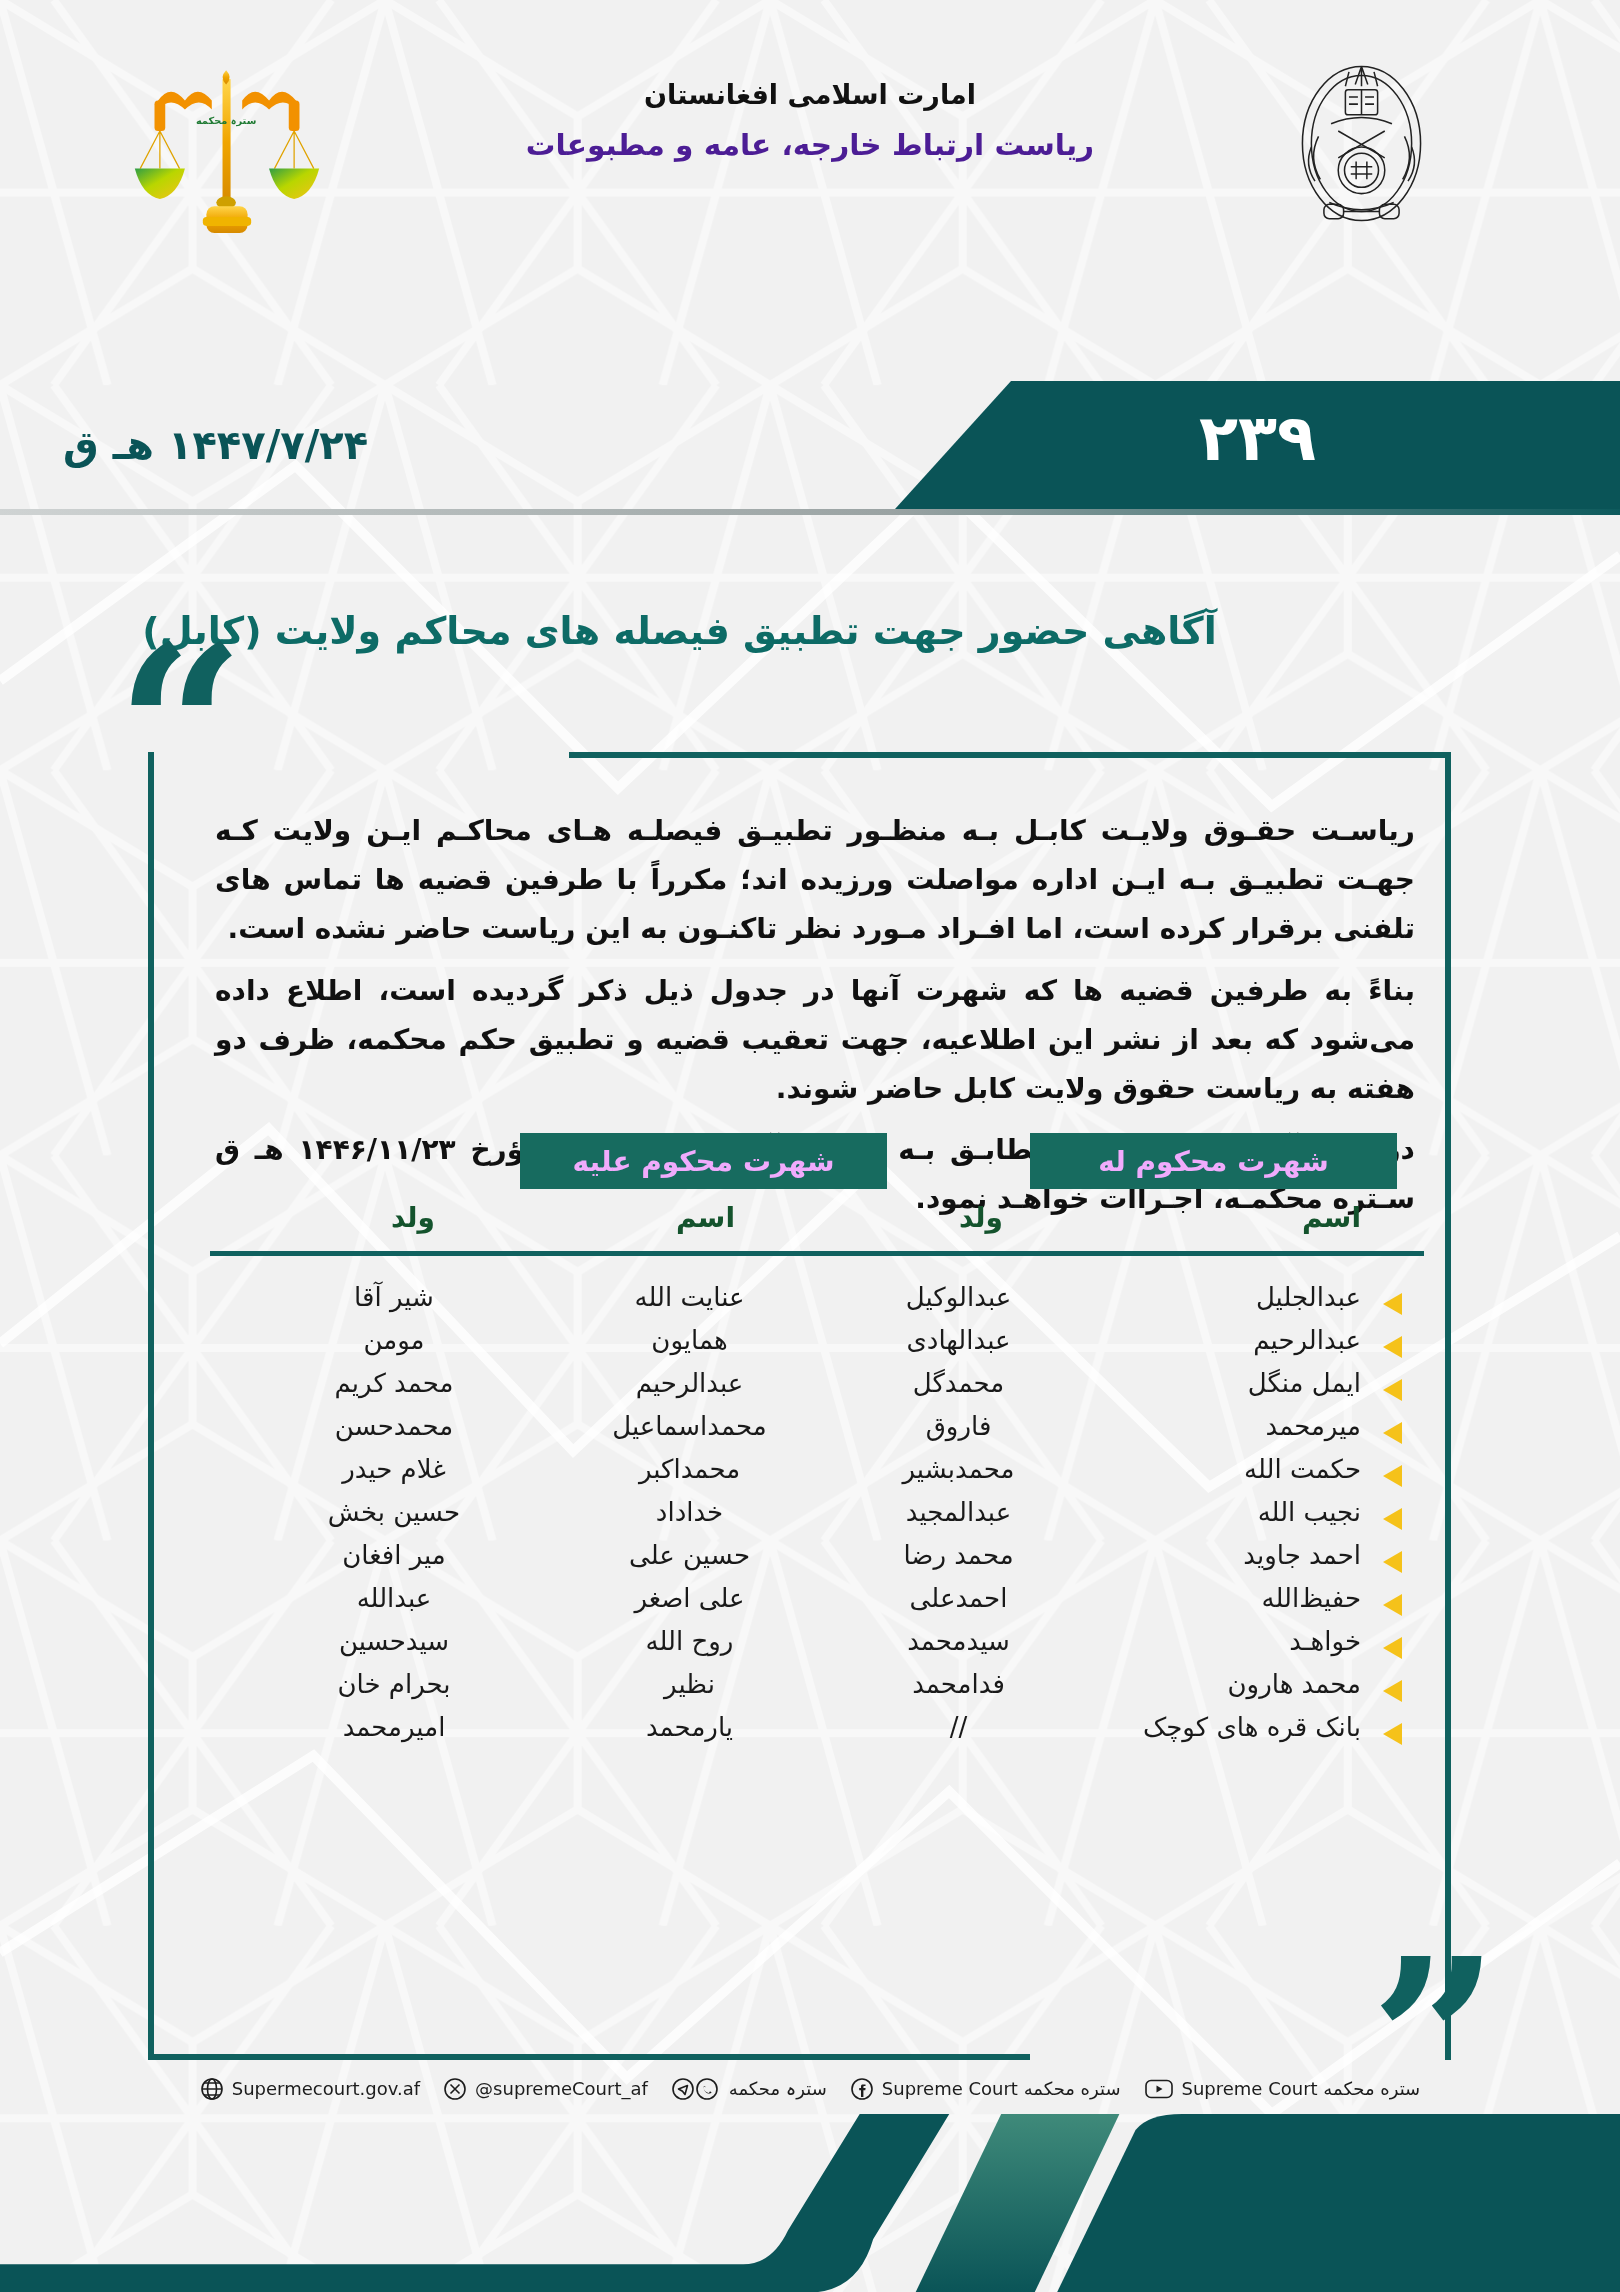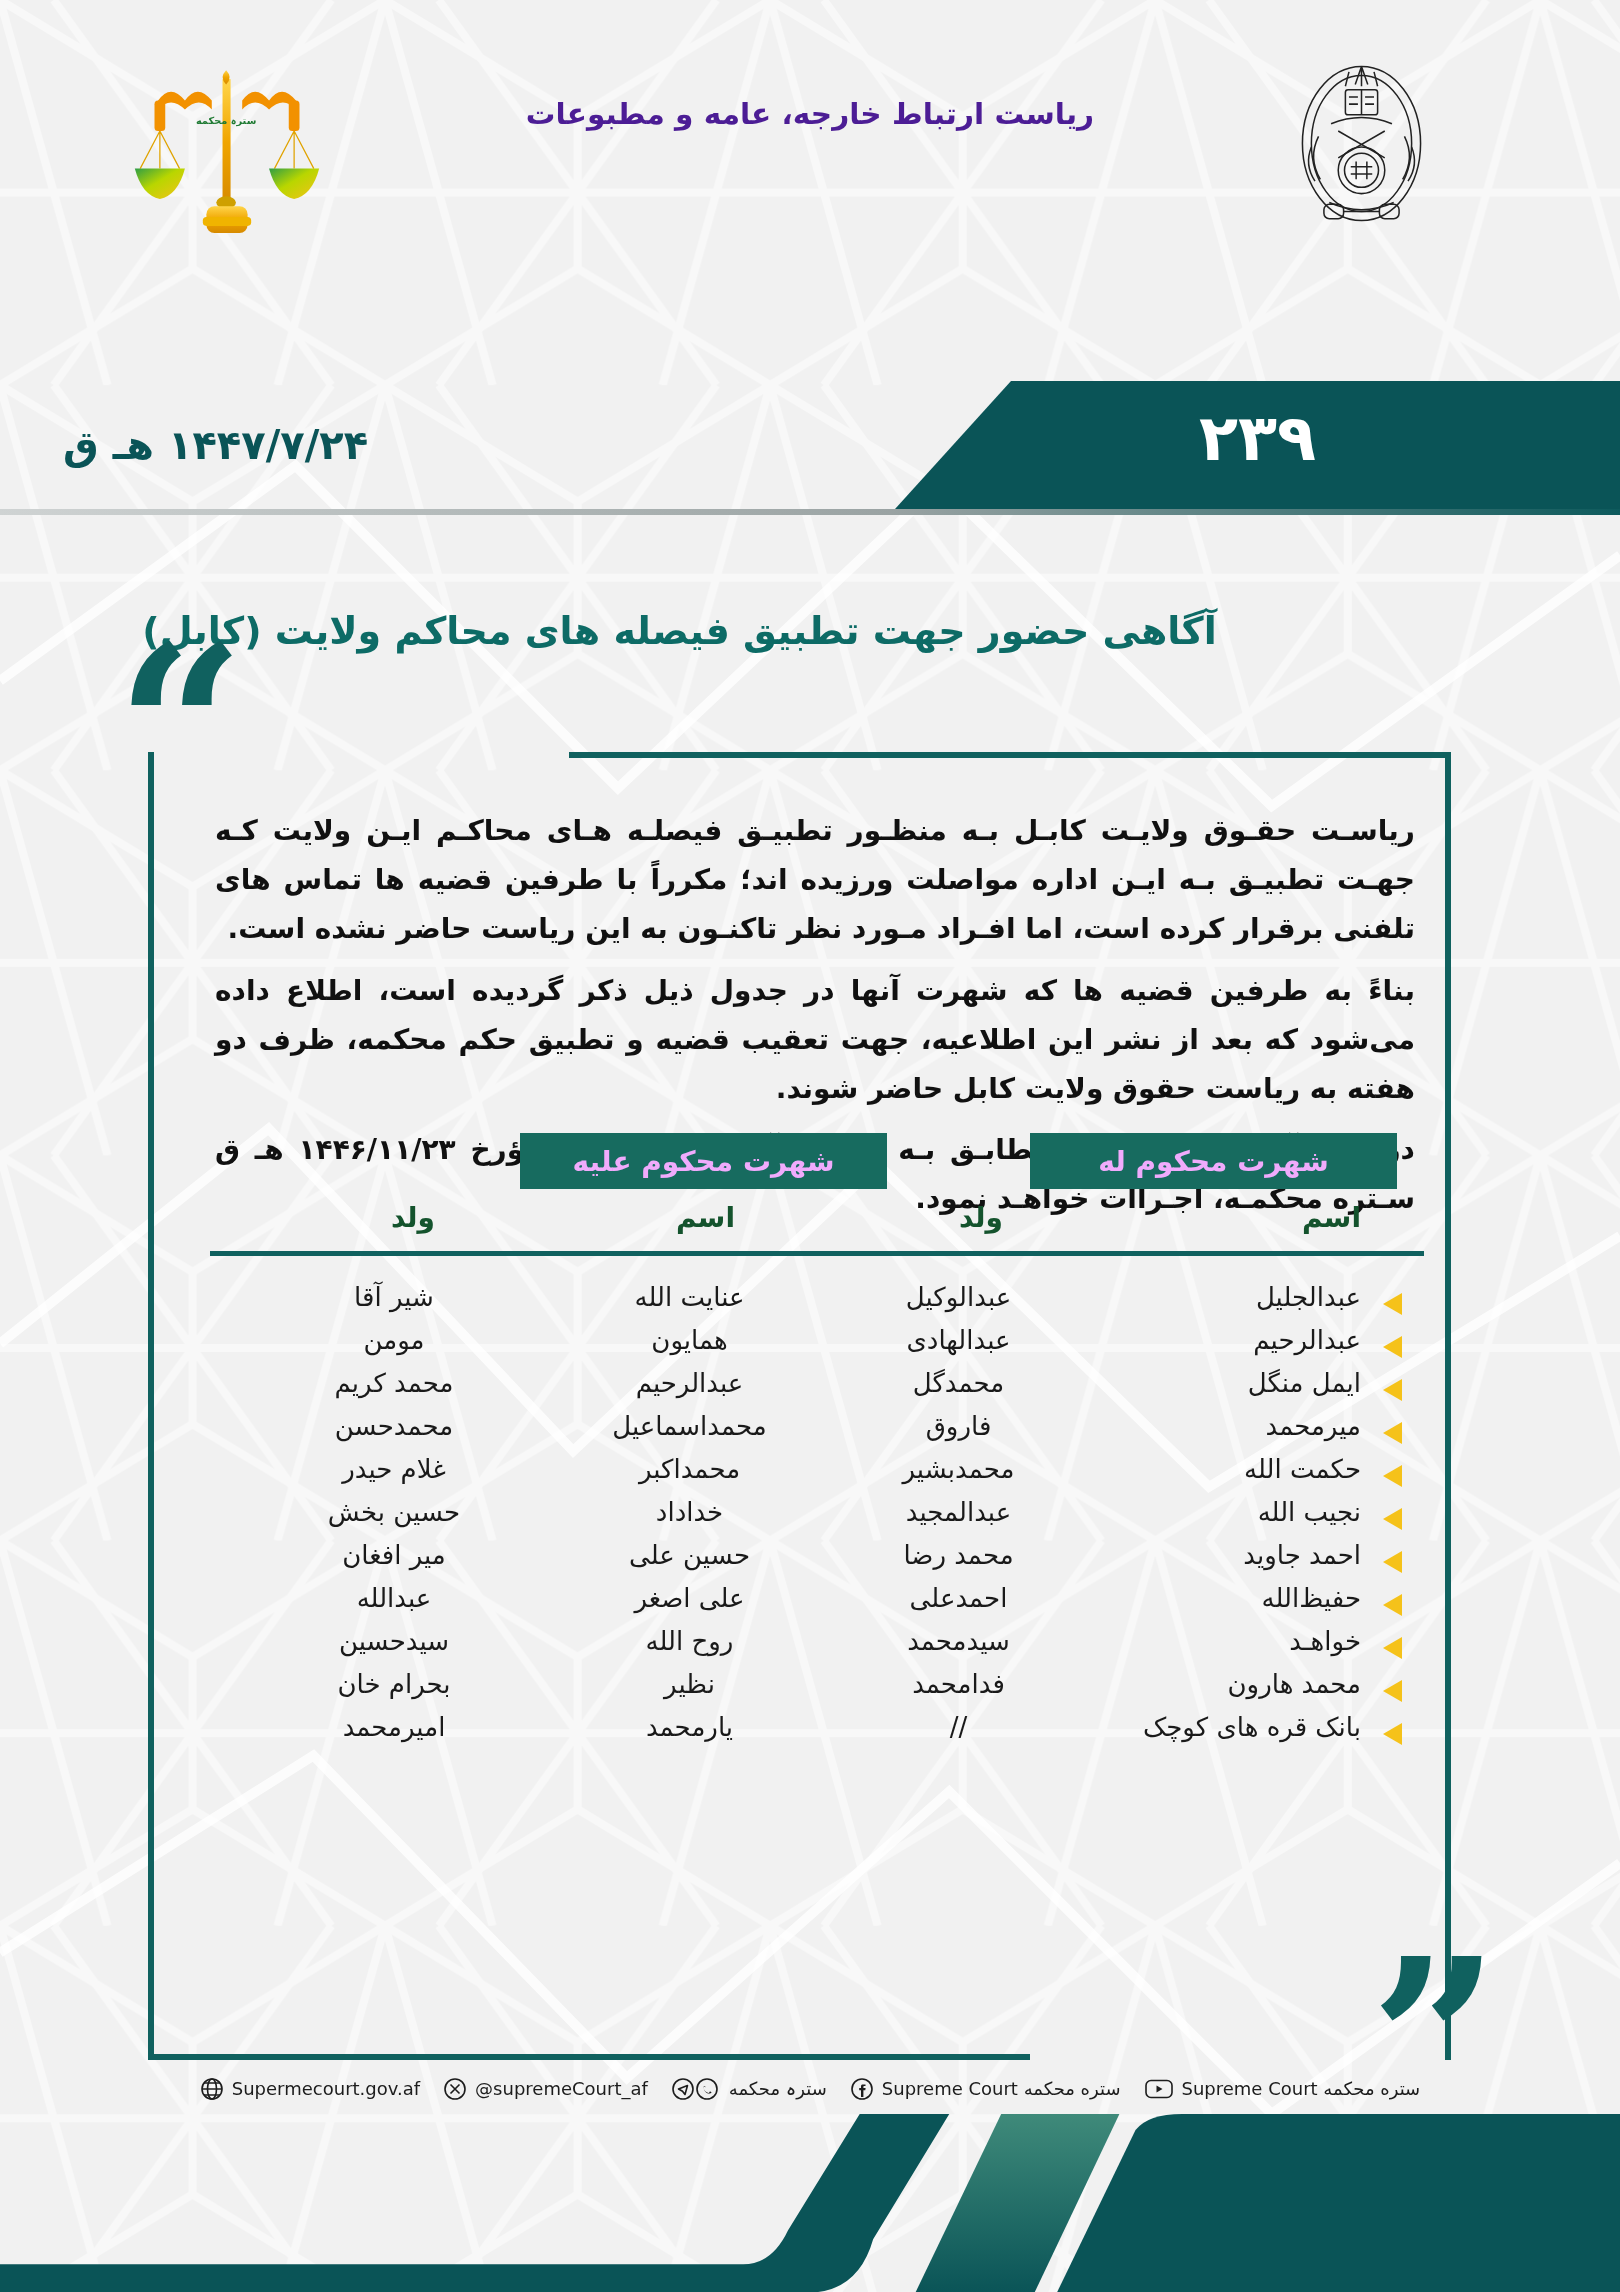--- a/index.html
+++ b/index.html
@@ -183,20 +183,21 @@
         <path d="M52 92 q-12 24 2 48 M148 92 q12 24 -2 48"></path>
         <path d="M44 104 q-8 20 4 38 M156 104 q8 20 -4 38"></path>
         <path d="M64 166 q36 16 72 0"></path>
         <rect x="58" y="168" width="22" height="16" rx="6"></rect>
         <rect x="120" y="168" width="22" height="16" rx="6"></rect>
         <path d="M80 176 h40"></path>
       </g>
     </svg>
 
     <div class="head-titles">
+      <div class="emirate-line">امارت اسلامی افغانستان</div>
       <div class="dept-line">ریاست ارتباط خارجه، عامه و مطبوعات</div>
     </div>
   </div>
 
   <div class="band">
     <div class="band-teal"></div>
     <div class="band-num">۲۳۹</div>
     <div class="band-date">۱۴۴۷/۷/۲۴ هـ ق</div>
     <div class="band-rule"></div>
   </div>

